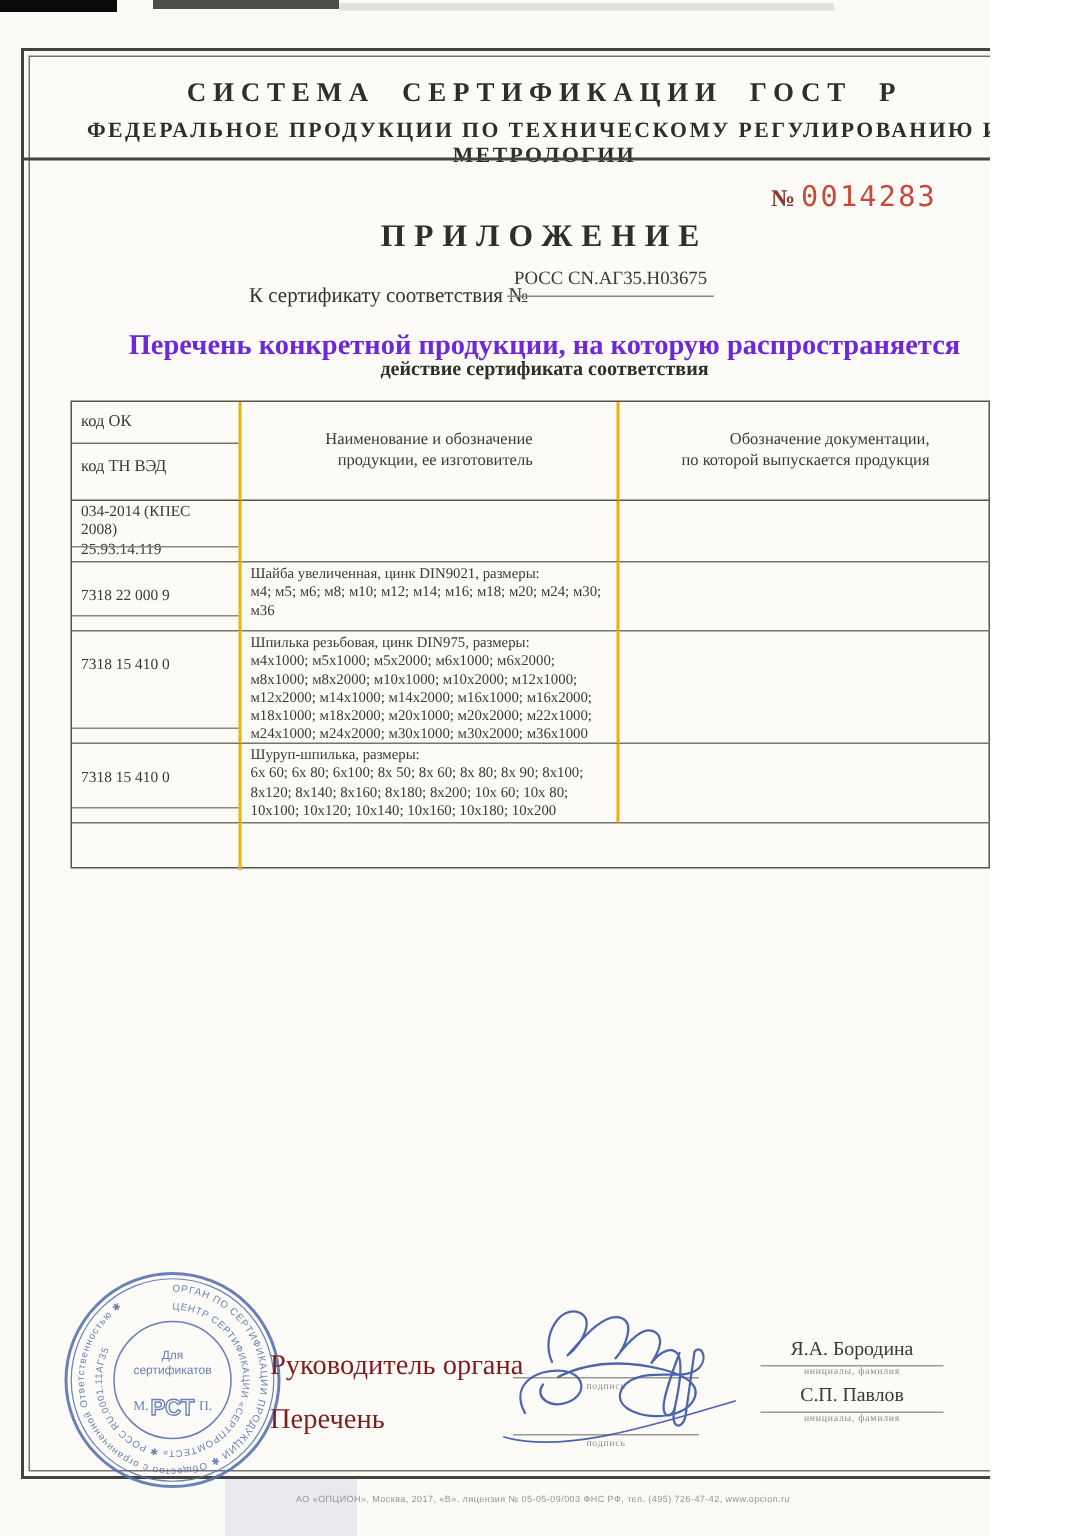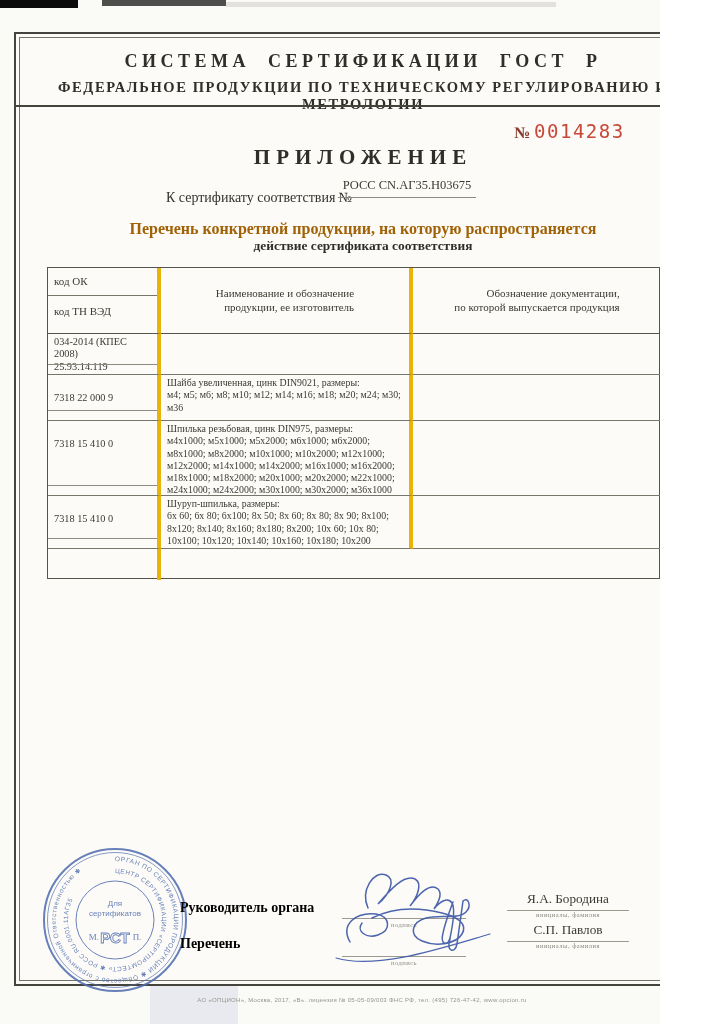--- a/index.html
+++ b/index.html
@@ -24,40 +24,40 @@
   .h-line2{top:45px;font-size:14.5px;font-weight:bold;letter-spacing:1.6px;color:#2f2f2a;}
   .header-divider{left:0;top:71px;width:100%;height:2px;background:#44443c;}
 
   .serial{top:86px;left:498px;width:150px;white-space:nowrap;}
   .serial .pref{font-size:16px;font-weight:bold;color:#8a3b31;}
   .serial .num{font-family:"DejaVu Sans Mono",monospace;font-size:19px;color:#c8483a;letter-spacing:1.5px;}
 
   .doc-title{top:111px;font-size:21px;font-weight:bold;letter-spacing:6px;color:#2f2f2a;}
   .cert-label{top:156px;left:150px;font-size:14px;color:#33332e;}
   .cert-value{top:144px;left:322px;width:138px;text-align:center;font-size:12.5px;color:#3a3a33;border-bottom:1px solid #8b8b80;padding-bottom:4px;}
-  .subtitle1{top:186px;font-size:16px;font-weight:bold;color:#a16207;}
+  .subtitle1{top:186px;font-size:19px;font-weight:bold;color:#6d28d9;}
   .subtitle2{top:204px;font-size:13.4px;font-weight:bold;color:#2f2f2a;}
 
   
   .ptable{left:31px;top:233px;width:613px;height:312px;border:1.5px solid #55554c;display:grid;grid-template-columns:113px 252px 248px;grid-template-rows:66px 41px 46px 75px 53px 31px;box-sizing:border-box;font-size:9.9px;color:#3a3a33;}
-  .cell{border-right:4px solid #eab308;border-bottom:1px solid #75756a;box-sizing:border-box;padding:2px 6px;position:relative;white-space:pre-line;line-height:12.3px;}
+  .cell{border-right:2px solid #eab308;border-bottom:1px solid #75756a;box-sizing:border-box;padding:2px 6px;position:relative;white-space:pre-line;line-height:12.3px;}
   .cell.lastcol{border-right:none;}
   .cell.lastrow{border-bottom:none;}
   .hdr{font-size:11px;line-height:13.5px;}
   .hdr-c1{padding:0;display:flex;flex-direction:column;border-bottom:1.5px solid #55554c;}
   .hdr-c1 .sub1{height:28px;box-sizing:border-box;border-bottom:1px solid #75756a;padding:7px 6px 0;}
   .hdr-c1 .sub2{flex:1;padding:9px 6px 0;}
   .hdr-mid{display:flex;align-items:center;justify-content:center;text-align:right;border-bottom:1.5px solid #55554c;}
   .codecell{font-size:10.3px;}
   .codecell.pt{padding-top:17px;}
   .strip::after{content:"";position:absolute;left:0;right:0;bottom:9px;height:1px;background:#8a8a7e;}
   .tight{line-height:11px;}
 
   
-  .role{font-size:14px;font-weight:bold;color:#000000;}
+  .role{font-size:19px;font-weight:normal;color:#7f1d1d;}
   .sig-line{height:1px;background:#9a9a90;}
   .microcap{font-size:6.5px;color:#8b8b82;letter-spacing:.5px;}
   .names{text-align:center;}
   .name{font-size:13.2px;color:#3a3a33;}
 
   .footer-imprint{position:absolute;top:997px;left:0;width:724px;text-align:center;font-size:6px;color:#96958e;font-family:"Liberation Sans","DejaVu Sans",sans-serif;letter-spacing:.3px;}
 
   .stamp-svg{filter:blur(.3px);opacity:.88;}
   .sig-svg{opacity:.9;}
 </style>

